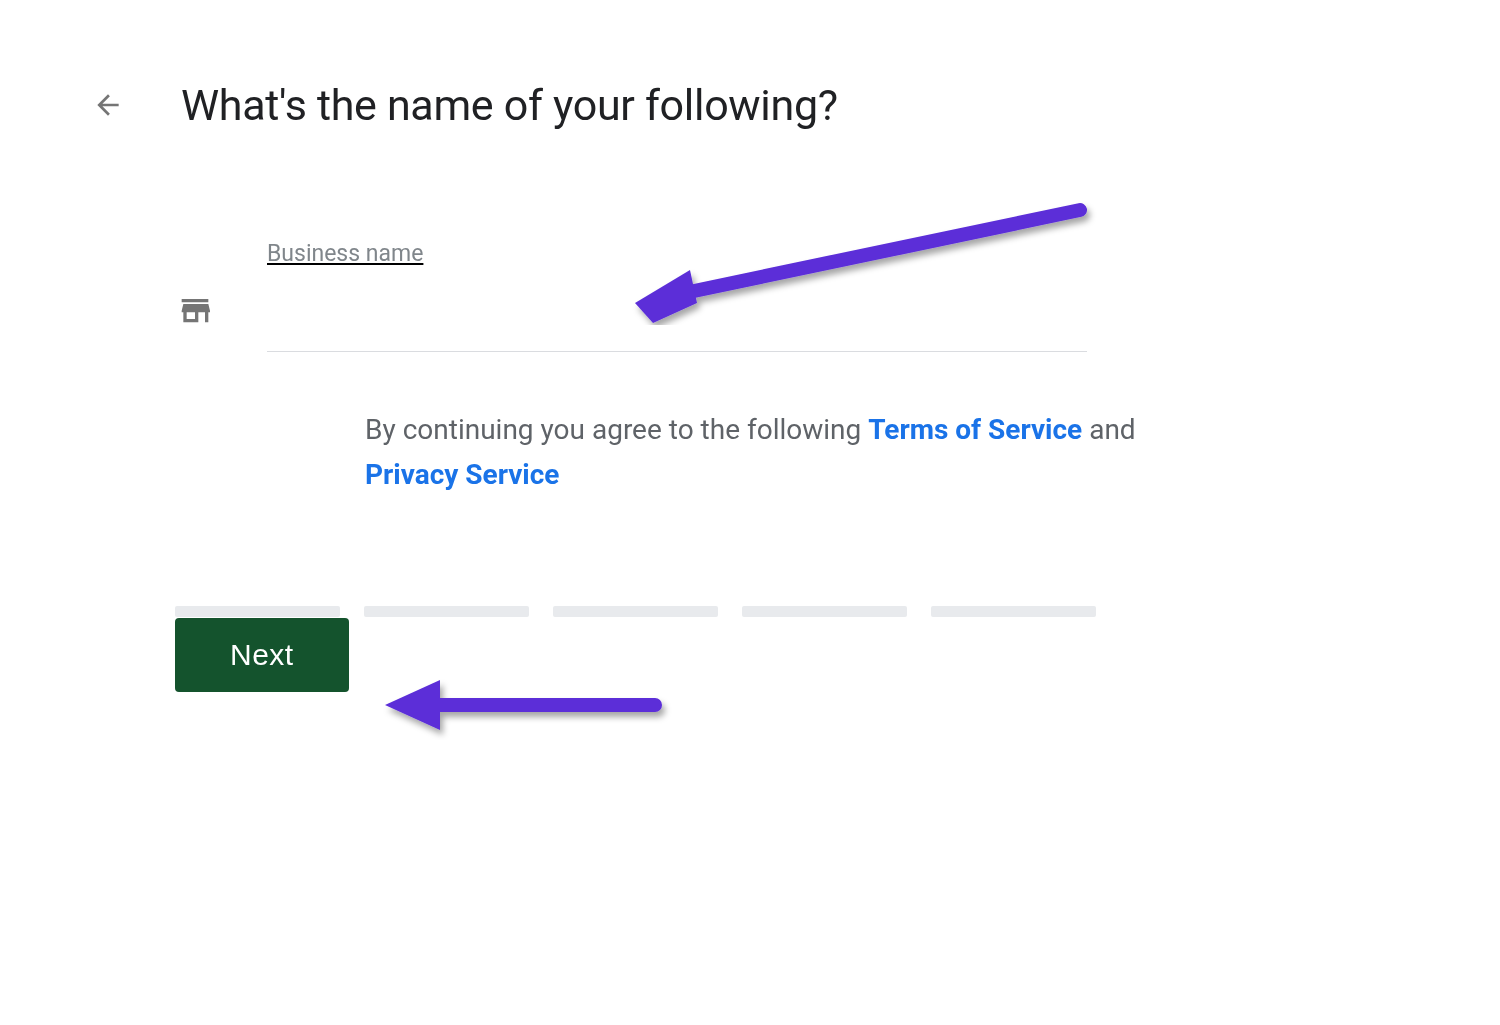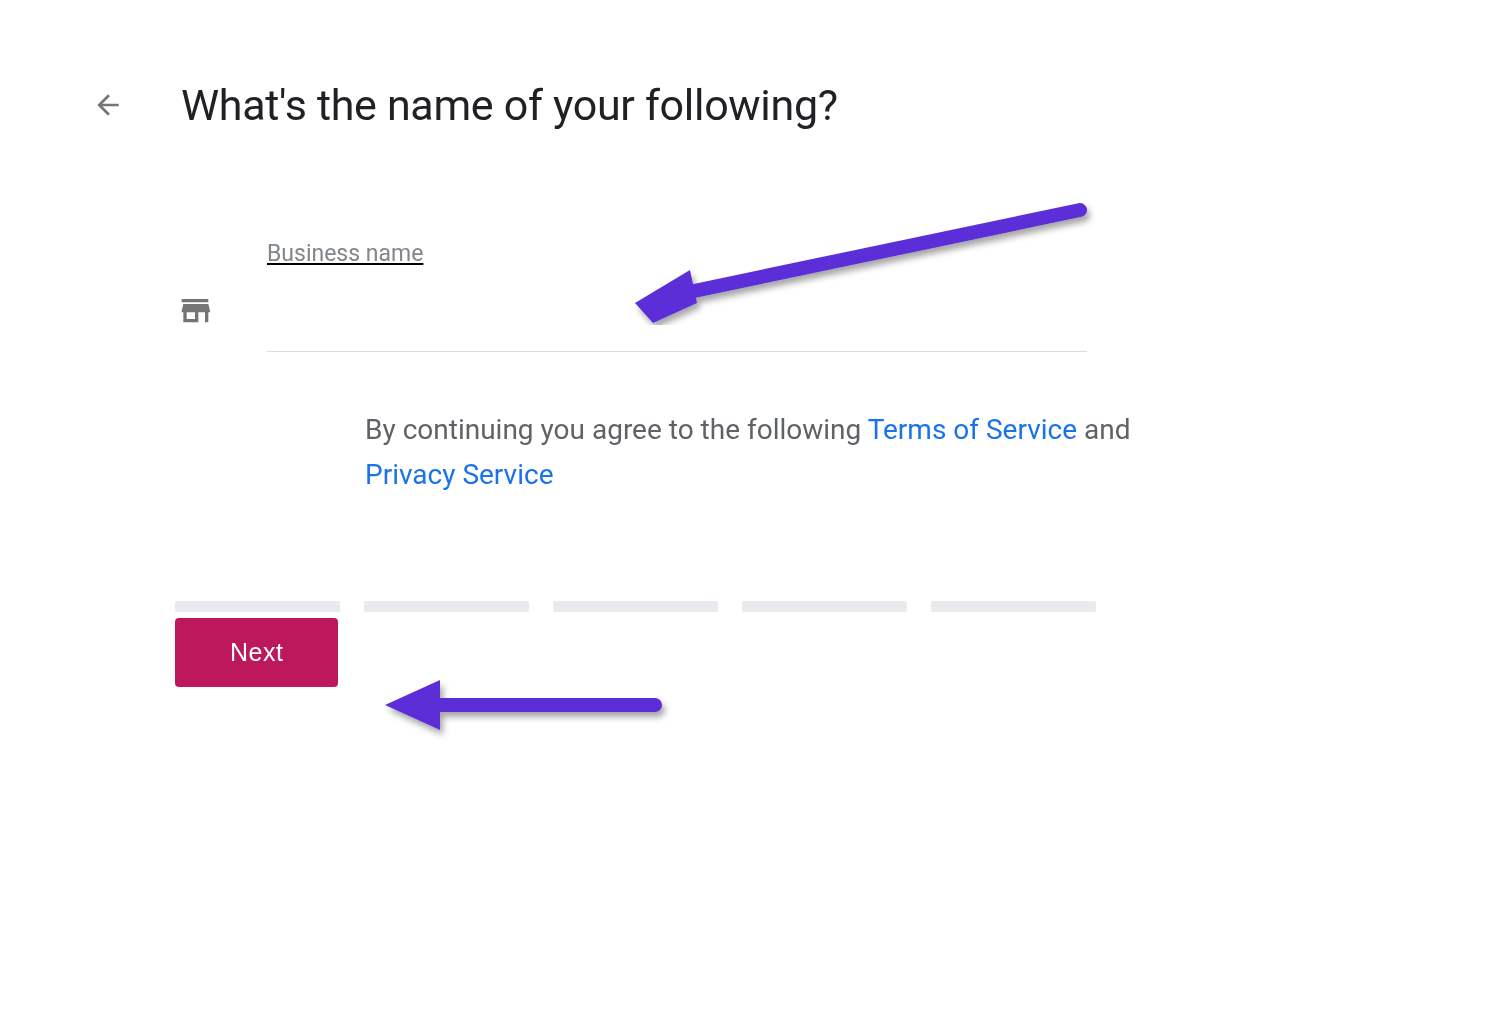--- a/index.html
+++ b/index.html
@@ -86,28 +86,29 @@
       max-width: 790px;
       font-size: 28px;
       line-height: 1.6;
       color: #5f6368;
       margin-bottom: 120px;
     }
     .terms-link {
       color: #1a73e8;
       text-decoration: none;
       cursor: pointer;
+      font-weight: bold;
     }
     .next-button {
       margin-left: 85px;
-      background: #be185d;
+      background: #14532d;
       color: #fff;
       border: none;
       padding: 20px 55px;
-      font-size: 25px;
+      font-size: 30px;
       font-weight: 500;
       border-radius: 4px;
       cursor: pointer;
       letter-spacing: 0.5px;
     }
     .progress-bar {
       position: absolute;
       bottom: 155px;
       left: 175px;
       display: flex;

